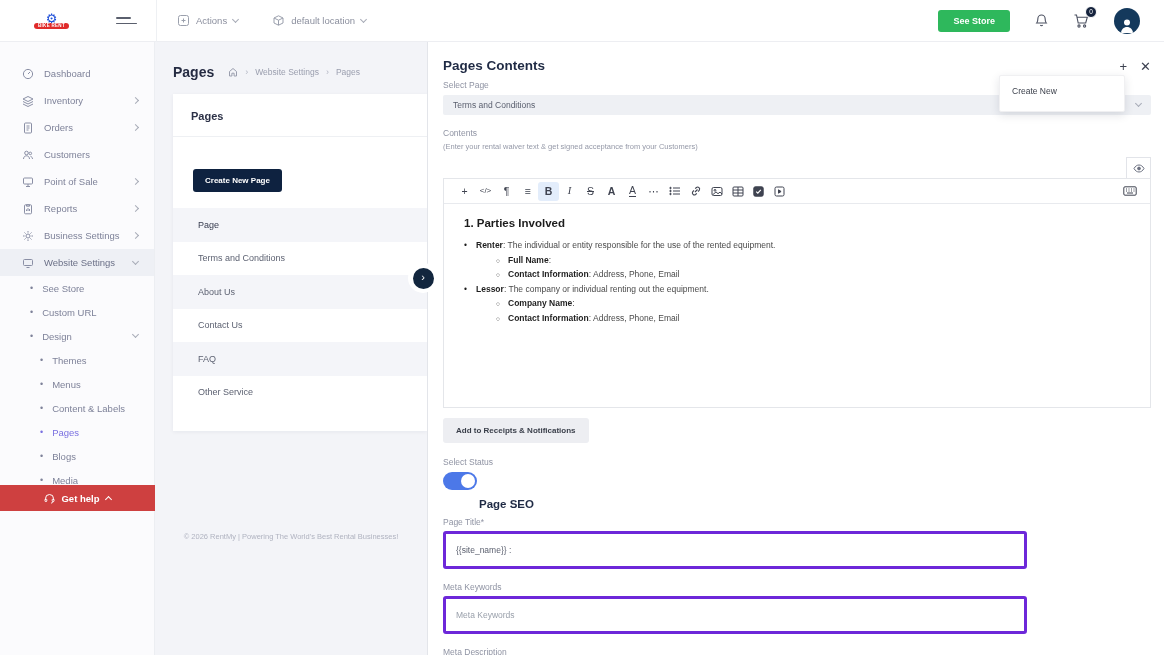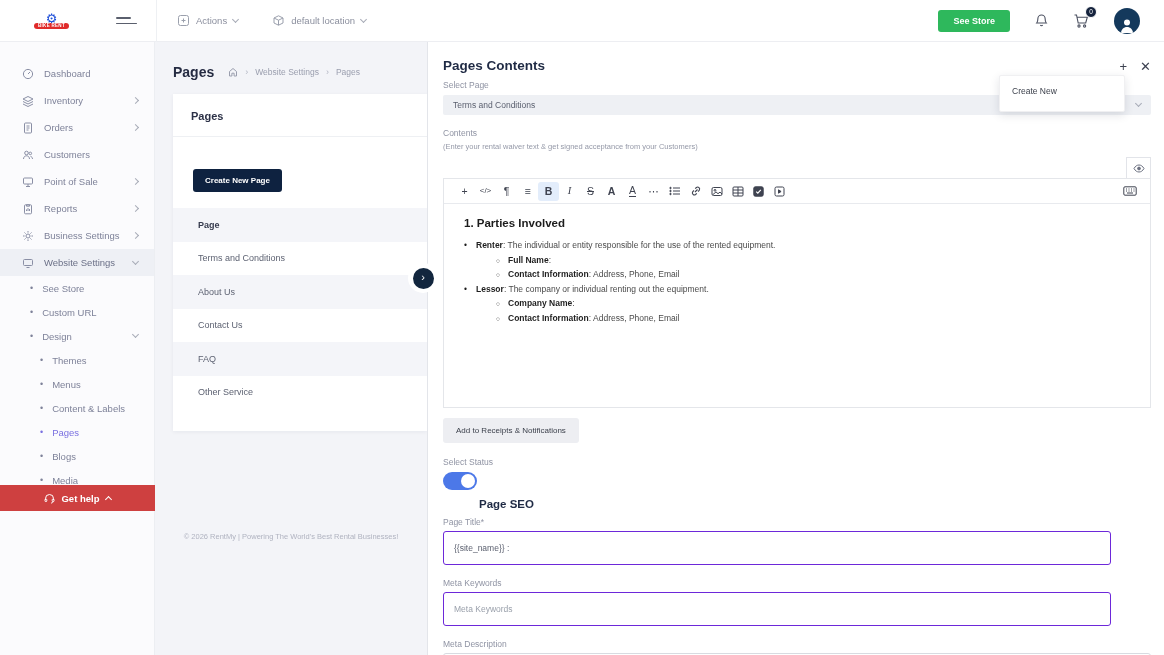--- a/index.html
+++ b/index.html
@@ -68,21 +68,21 @@
   .pages-card { margin:14px 0 0 18px; width:254px; height:337px; background:#fff;
     box-shadow:0 1px 4px rgba(25,30,60,.06); }
   .card-head { padding:16px 0 14px 18px; font-size:11px; font-weight:bold; color:#2c3147;
     border-bottom:1px solid #eef0f3; }
   .create-new-page { margin:32px 0 16px 20px; background:#0e2240; color:#fff; border:none;
     border-radius:3px; font-size:8px; font-weight:bold; padding:7px 12px; cursor:pointer;
     font-family:"Liberation Sans",sans-serif; }
   .page-row { height:33.5px; display:flex; align-items:center; padding-left:25px;
     font-size:9px; color:#5d6272; cursor:pointer; }
   .page-row.alt { background:#f4f5f9; }
-  .page-row.head-row { font-weight:bold; color:#363b4e; }
+  .page-row.head-row { font-weight:normal; color:#363b4e; }
   .mid-footer { position:absolute; left:0; top:490px; width:272px; text-align:center;
     font-size:7.5px; color:#b0b3c0; }
 
   
   .vdivider { position:absolute; left:427px; top:42px; width:1px; height:613px; background:#e3e5ea; }
   .expand-wrap { position:absolute; left:408px; top:263px; width:30px; height:30px; background:#fff;
     border-radius:50%; display:flex; align-items:center; justify-content:center; z-index:6; cursor:pointer; }
   .expand-btn { width:21px; height:21px; border-radius:50%; background:#12263e; color:#fff;
     display:flex; align-items:center; justify-content:center; font-size:11px; line-height:1;
     padding-bottom:1px; }
@@ -119,29 +119,29 @@
   .editor-body { height:203px; padding:13px 20px; overflow:hidden; }
   .editor-h { font-size:11.5px; font-weight:bold; color:#1c1c1c; margin-bottom:9px; }
   .editor-body ul { list-style:none; }
   .editor-body li { font-size:8.5px; color:#4a4a4a; line-height:14.5px; position:relative; }
   ul.lvl1 > li { padding-left:12px; }
   ul.lvl1 > li::before { content:"•"; position:absolute; left:0; color:#1c1c1c; }
   ul.lvl2 > li { padding-left:12px; margin-left:20px; }
   ul.lvl2 > li::before { content:"○"; position:absolute; left:0; font-size:6.5px; top:1px; color:#3a3a3a; }
   .bseg { font-weight:bold; color:#1f1f1f; }
   .add-receipts { margin-top:10px; background:#edeef2; border:none; border-radius:3px;
-    font-size:8px; font-weight:normal; color:#3a3f4a; padding:8px 13px; cursor:pointer;
+    font-size:8px; font-weight:bold; color:#3a3f4a; padding:8px 13px; cursor:pointer;
     font-family:"Liberation Sans",sans-serif; }
   .status-label { margin-top:14px; }
   .toggle { margin-top:5px; width:34px; height:18px; background:#4c78e8; border-radius:10px;
     position:relative; cursor:pointer; }
   .toggle .knob { position:absolute; right:2px; top:2px; width:14px; height:14px; background:#fff;
     border-radius:50%; }
   .seo-title { margin-top:8px; font-size:11.5px; font-weight:bold; color:#1f2a44;padding-left:36px; }
-  .text-input { margin-top:4px; width:668px; height:23px; border:1px solid #6d28d9; border-radius:3px;
+  .text-input { margin-top:4px; width:584px; height:23px; border:3px solid #6d28d9; border-radius:3px;
     font-size:8.5px; color:#5a5f6e; padding:16px 10px; font-family:"Liberation Sans",sans-serif;
     background:#fff; outline:none; }
   .text-input::placeholder { color:#9aa0ab; }
   .meta-desc { margin-top:4px; width:708px; height:70px; border:1px solid #d8dbe1; border-radius:3px;
     resize:none; font-family:"Liberation Sans",sans-serif; font-size:8.5px; padding:6px 10px; outline:none; }
   .popover { position:absolute; right:39px; top:33px; width:126px; height:37px; background:#fff;
     border:1px solid #f0f0f2; box-shadow:0 3px 10px rgba(30,35,60,.13); border-radius:2px;
     padding:10px 0 0 12px; font-size:8.5px; color:#3a3f4a; z-index:7; }
 </style>
 </head>

